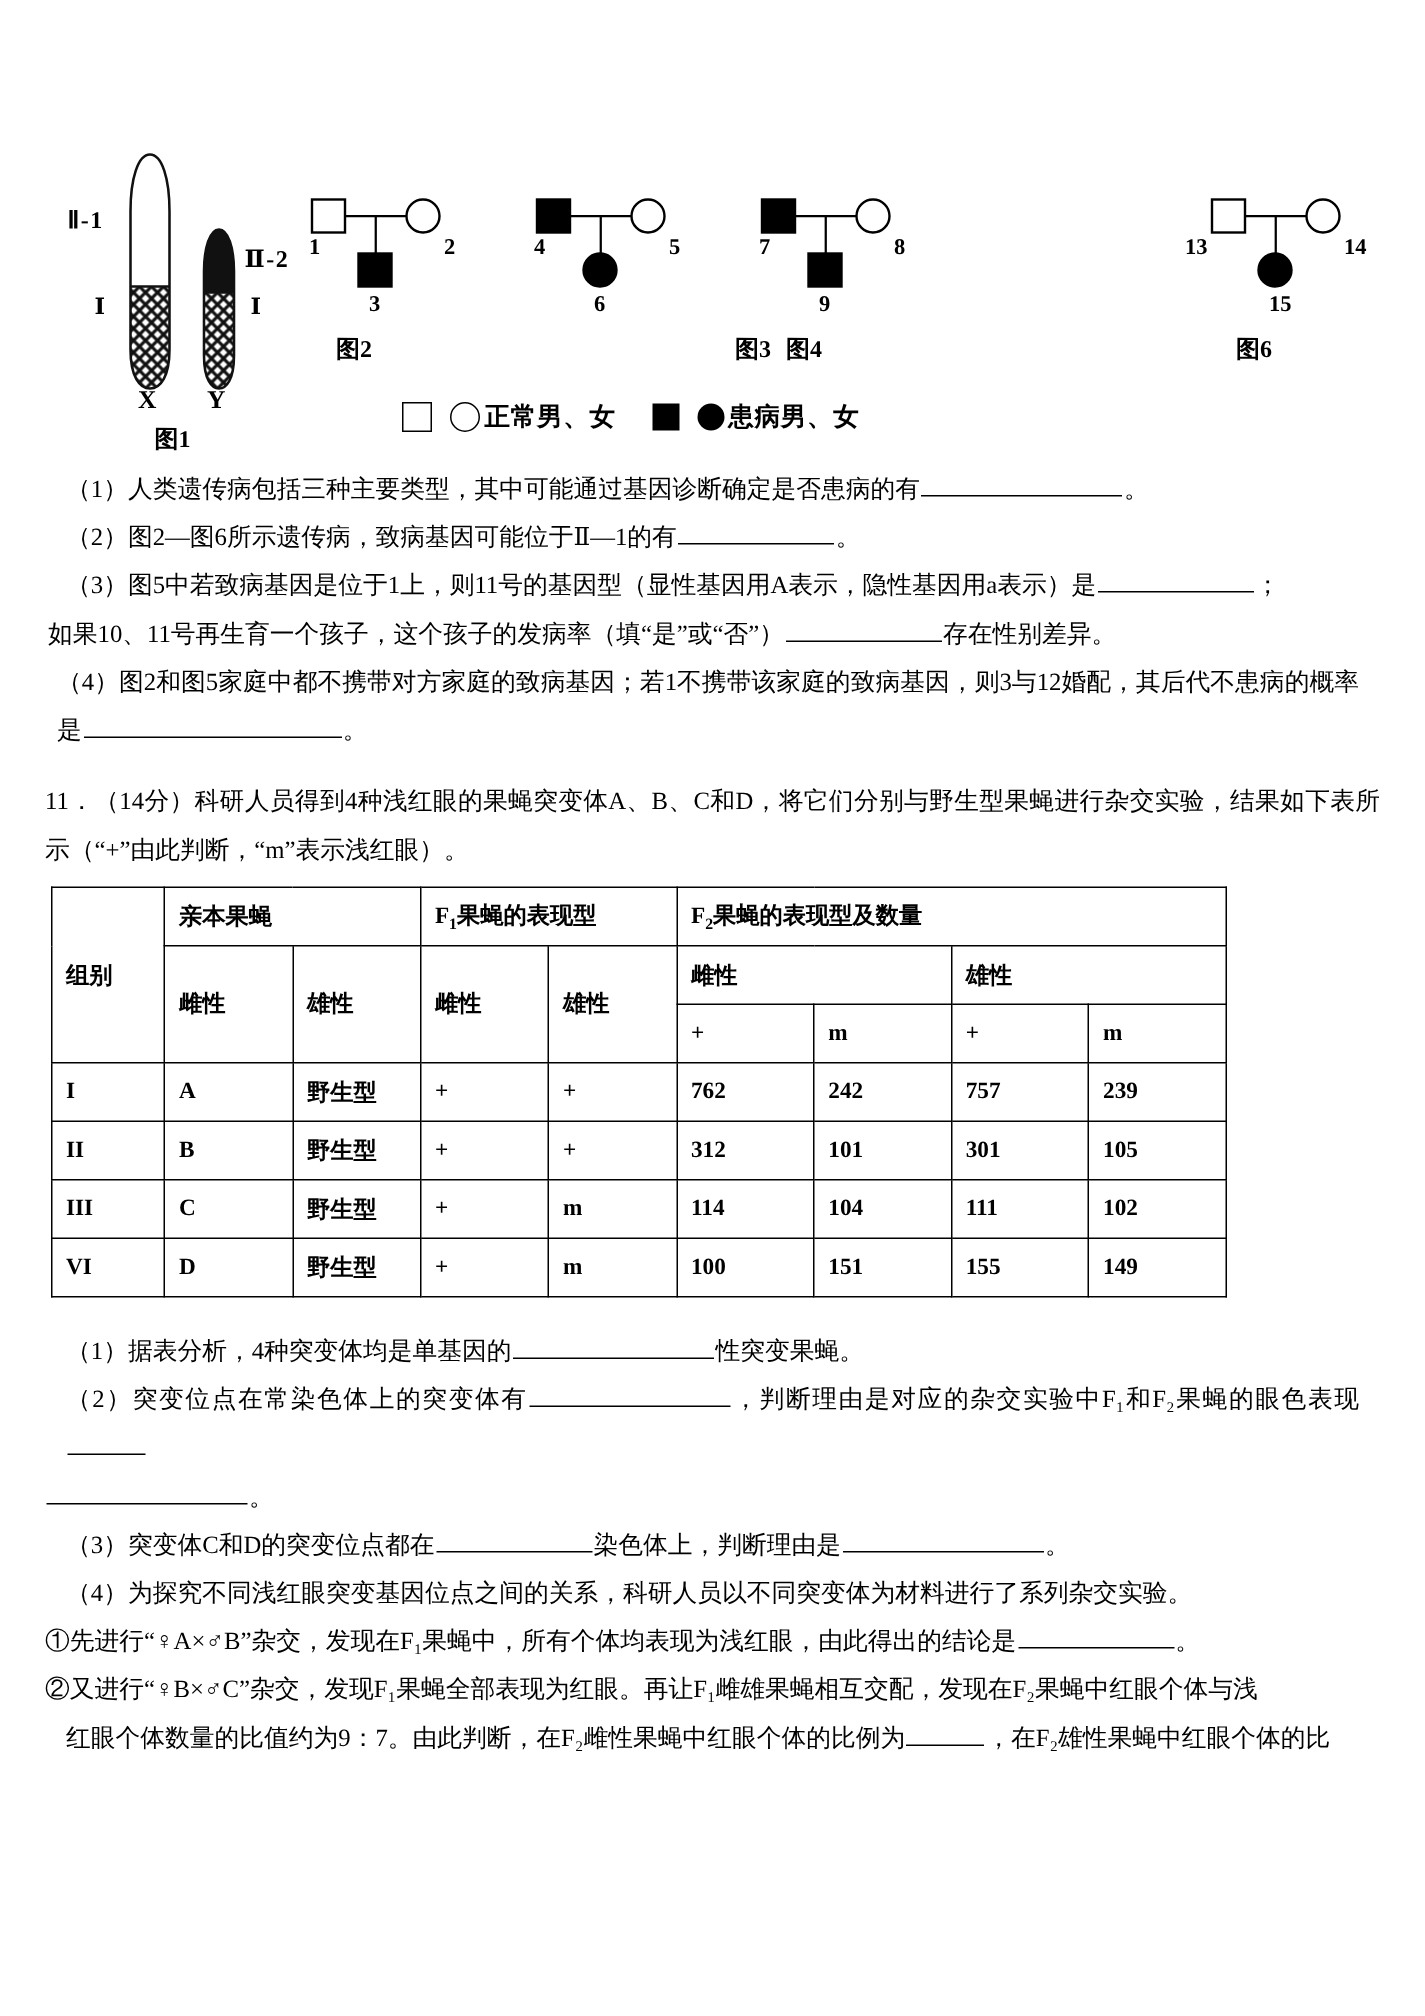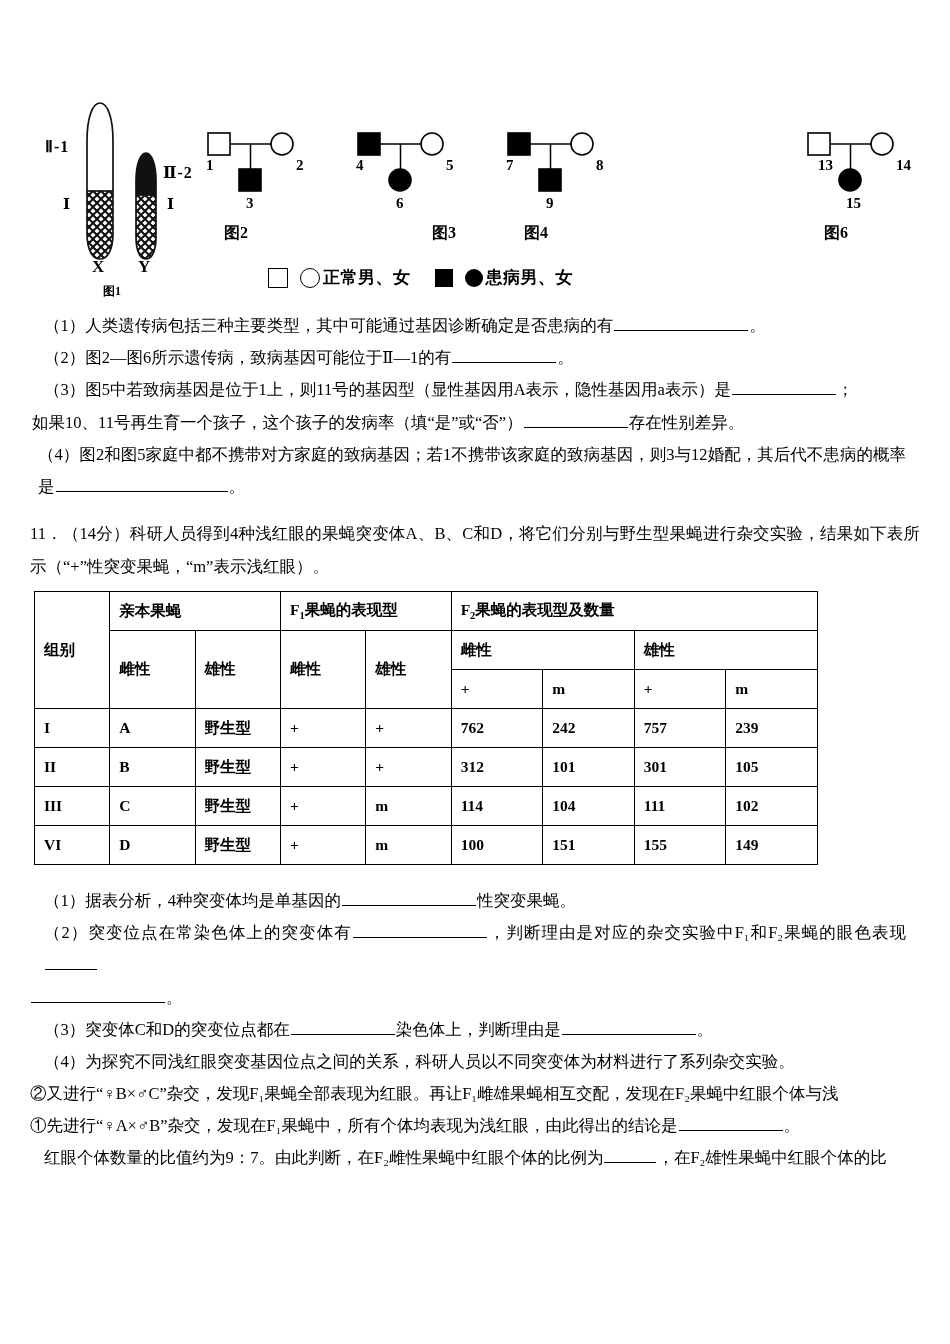--- a/index.html
+++ b/index.html
@@ -80,21 +80,21 @@
     position: absolute;
     left: 93px;
     top: 162px;
     font-size: 17px;
     font-weight: bold;
   }
   .fig1-caption {
     position: absolute;
     left: 58px;
     top: 188px;
-    font-size: 12px;
+    font-size: 16px;
     font-weight: bold;
   }
   .chrom-svg { position: absolute; left: 0; top: 0; }
 
   
   .pedigrees {
     position: absolute;
     left: 190px;
     top: 125px;
     width: 740px;
@@ -263,35 +263,35 @@
             <rect x="18" y="8" width="22" height="22" fill="#fff" stroke="#000" stroke-width="1.6"></rect>
             <circle cx="92" cy="19" r="11" fill="#fff" stroke="#000" stroke-width="1.6"></circle>
             <rect x="49" y="44" width="22" height="22" fill="#000" stroke="#000" stroke-width="1.6"></rect>
           </svg><div class="idnum" style="left: 16px; top: 32px;">1</div><div class="idnum" style="left: 106px; top: 32px;">2</div><div class="idnum" style="left: 56px; top: 70px;">3</div><div class="ped-cap" style="text-align: left; padding-left: 34px;">图2</div></div>
         <div class="ped" style="left: 150px;"><svg width="140" height="100" viewBox="0 0 140 100">
             <line x1="40" y1="19" x2="81" y2="19" stroke="#000" stroke-width="1.5"></line>
             <line x1="60.5" y1="19" x2="60.5" y2="44" stroke="#000" stroke-width="1.5"></line>
             <rect x="18" y="8" width="22" height="22" fill="#000" stroke="#000" stroke-width="1.6"></rect>
             <circle cx="92" cy="19" r="11" fill="#fff" stroke="#000" stroke-width="1.6"></circle>
             <circle cx="60" cy="55" r="11" fill="#000" stroke="#000" stroke-width="1.6"></circle>
-          </svg><div class="idnum" style="left: 16px; top: 32px;">4</div><div class="idnum" style="left: 106px; top: 32px;">5</div><div class="idnum" style="left: 56px; top: 70px;">6</div><div class="ped-cap" style="text-align: center; padding-left: 34px;">图3</div></div>
+          </svg><div class="idnum" style="left: 16px; top: 32px;">4</div><div class="idnum" style="left: 106px; top: 32px;">5</div><div class="idnum" style="left: 56px; top: 70px;">6</div><div class="ped-cap" style="text-align: right; padding-left: 34px;">图3</div></div>
         <div class="ped" style="left: 300px;"><svg width="140" height="100" viewBox="0 0 140 100">
             <line x1="40" y1="19" x2="81" y2="19" stroke="#000" stroke-width="1.5"></line>
             <line x1="60.5" y1="19" x2="60.5" y2="44" stroke="#000" stroke-width="1.5"></line>
             <rect x="18" y="8" width="22" height="22" fill="#000" stroke="#000" stroke-width="1.6"></rect>
             <circle cx="92" cy="19" r="11" fill="#fff" stroke="#000" stroke-width="1.6"></circle>
             <rect x="49" y="44" width="22" height="22" fill="#000" stroke="#000" stroke-width="1.6"></rect>
           </svg><div class="idnum" style="left: 16px; top: 32px;">7</div><div class="idnum" style="left: 106px; top: 32px;">8</div><div class="idnum" style="left: 56px; top: 70px;">9</div><div class="ped-cap" style="text-align: left; padding-left: 34px;">图4</div></div>
         <div class="ped" style="left: 600px;"><svg width="140" height="100" viewBox="0 0 140 100">
             <line x1="40" y1="19" x2="81" y2="19" stroke="#000" stroke-width="1.5"></line>
             <line x1="60.5" y1="19" x2="60.5" y2="44" stroke="#000" stroke-width="1.5"></line>
             <rect x="18" y="8" width="22" height="22" fill="#fff" stroke="#000" stroke-width="1.6"></rect>
             <circle cx="92" cy="19" r="11" fill="#fff" stroke="#000" stroke-width="1.6"></circle>
             <circle cx="60" cy="55" r="11" fill="#000" stroke="#000" stroke-width="1.6"></circle>
-          </svg><div class="idnum" style="left: 28px; top: 32px;">13</div><div class="idnum" style="left: 106px; top: 32px;">14</div><div class="idnum" style="left: 56px; top: 70px;">15</div><div class="ped-cap" style="text-align: left; padding-left: 34px;">图6</div></div>
+          </svg><div class="idnum" style="left: 0; top: 32px;">13</div><div class="idnum" style="left: 106px; top: 32px;">14</div><div class="idnum" style="left: 56px; top: 70px;">15</div><div class="ped-cap" style="text-align: left; padding-left: 34px;">图6</div></div>
       </div>
 
     <div class="legend">
       <span class="lg-sq-open"></span>
       <span class="lg-ci-open"></span>
       <span class="legend-text">正常男、女</span>
       <span class="lg-sq-fill"></span>
       <span class="lg-ci-fill"></span>
       <span class="legend-text">患病男、女</span>
     </div>
@@ -309,21 +309,21 @@
     </p>
     <p class="q-para" style="margin-left:32px">
       <span>如果10、11号再生育一个孩子，这个孩子的发病率（填“是”或“否”）</span><span class="blank b-md"></span><span>存在性别差异。</span>
     </p>
     <p class="q-para" style="margin-left:38px">
       <span>（4）图2和图5家庭中都不携带对方家庭的致病基因；若1不携带该家庭的致病基因，则3与12婚配，其后代不患病的概率是</span><span class="blank b-xl"></span><span>。</span>
     </p>
   </div>
 
   <p class="stem">
-    <span>11</span>．<span>（14分）</span><span>科研人员得到4种浅红眼的果蝇突变体A、B、C和D，将它们分别与野生型果蝇进行杂交实验，结果如下表所示（“+”性突变果蝇，“m”表示浅红眼）。</span>
+    <span>11</span>．<span>（14分）</span><span>科研人员得到4种浅红眼的果蝇突变体A、B、C和D，将它们分别与野生型果蝇进行杂交实验，结果如下表所示（“+”由此判断，“m”表示浅红眼）。</span>
   </p>
 
   <table class="data">
     <thead>
       <tr>
         <th class="c-group" rowspan="3">组别</th>
         <th colspan="2">亲本果蝇</th>
         <th colspan="2">F<sub>1</sub>果蝇的表现型</th>
         <th colspan="4">F<sub>2</sub>果蝇的表现型及数量</th>
       </tr>
@@ -400,23 +400,23 @@
     <p class="q-para" style="margin-left:30px">
       <span class="blank b-lg"></span><span>。</span>
     </p>
     <p class="q-para">
       <span>（3）突变体C和D的突变位点都在</span><span class="blank b-md"></span><span>染色体上，判断理由是</span><span class="blank b-lg"></span><span>。</span>
     </p>
     <p class="q-para">
       <span>（4）为探究不同浅红眼突变基因位点之间的关系，科研人员以不同突变体为材料进行了系列杂交实验。</span>
     </p>
     <p class="q-para" style="margin-left:30px">
+      <span>①先进行“♀A×♂B”杂交，发现在F₁果蝇中，所有个体均表现为浅红眼，由此得出的结论是</span><span class="blank b-md"></span><span>。</span>
+    </p>
+    <p class="q-para" style="margin-left:30px">
       <span>②又进行“♀B×♂C”杂交，发现F₁果蝇全部表现为红眼。再让F₁雌雄果蝇相互交配，发现在F₂果蝇中红眼个体与浅</span>
-    </p>
-    <p class="q-para" style="margin-left:30px">
-      <span>①先进行“♀A×♂B”杂交，发现在F₁果蝇中，所有个体均表现为浅红眼，由此得出的结论是</span><span class="blank b-md"></span><span>。</span>
     </p>
     <p class="q-para" style="">
       <span>红眼个体数量的比值约为9：7。由此判断，在F₂雌性果蝇中红眼个体的比例为</span><span class="blank b-xs"></span><span>，在F₂雄性果蝇中红眼个体的比</span>
     </p>
   </div>
 
 </div>
 
 </body></html>

